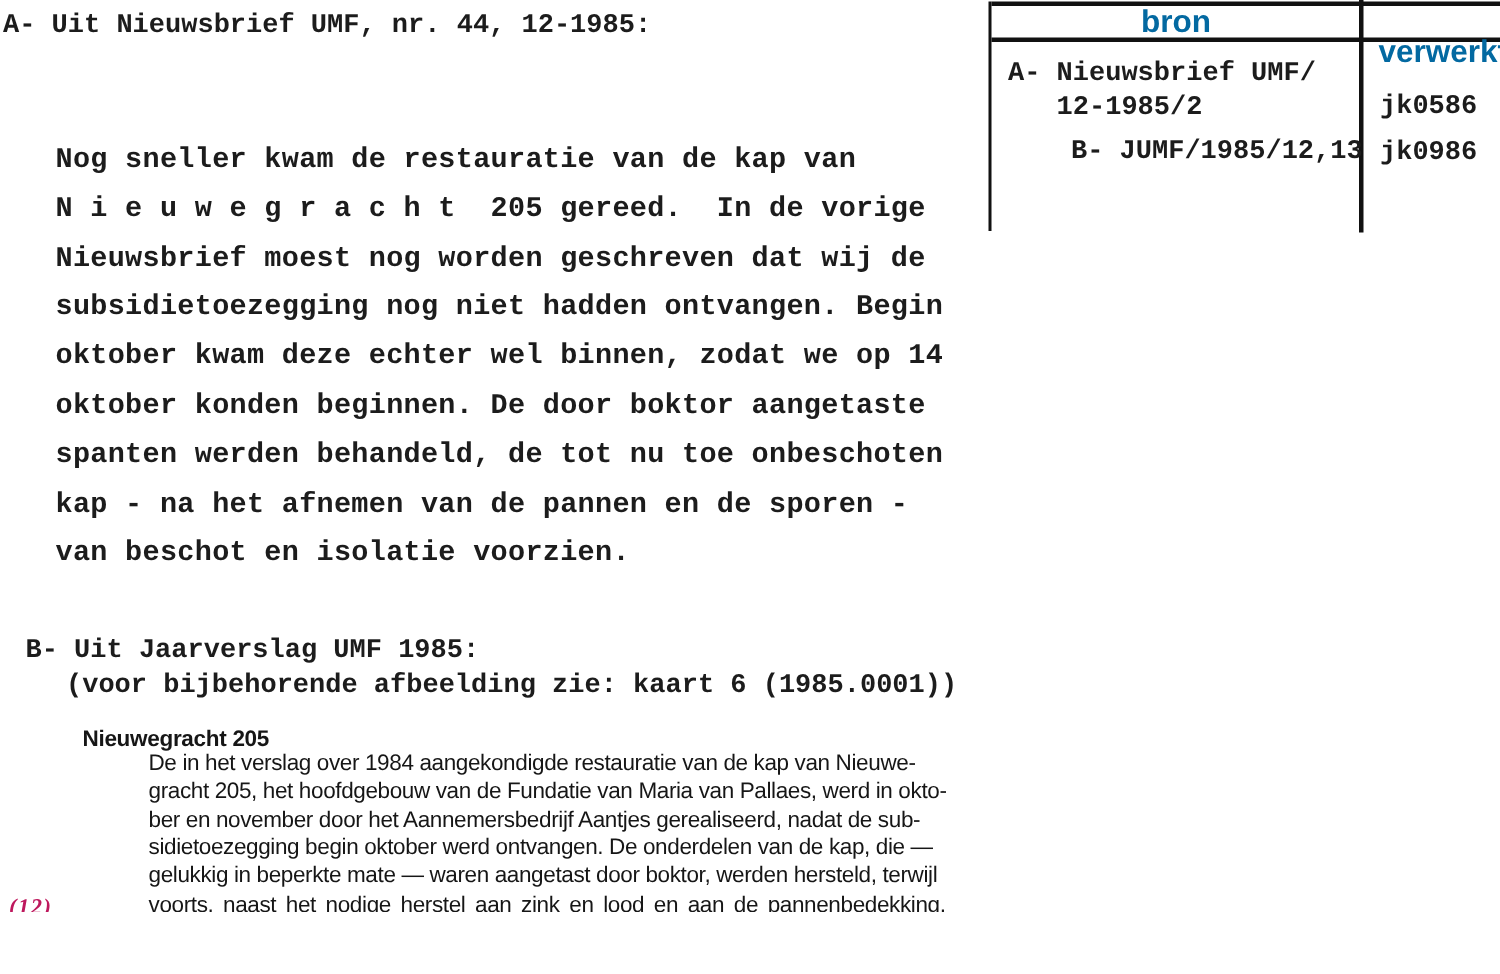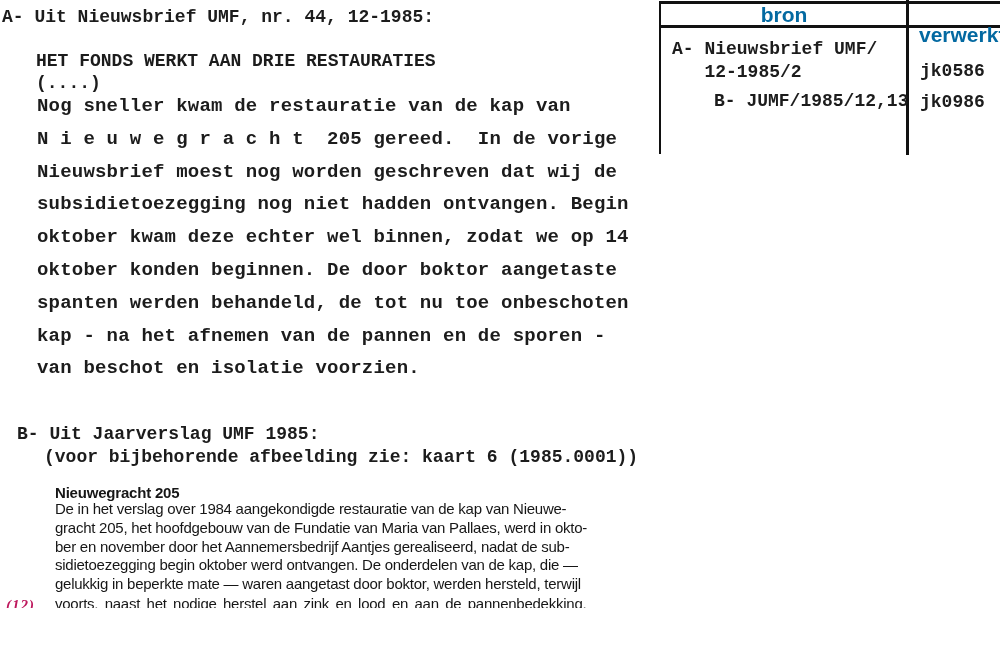--- a/index.html
+++ b/index.html
@@ -14,21 +14,21 @@
     font-size:18px;line-height:21.5px;position:absolute;
   }
   .mono-body{font-size:19px;line-height:32.8px;letter-spacing:.2px;}
   .mono-remark{line-height:19.5px;}
   
   .print{
     font-family:"Liberation Sans","DejaVu Sans",sans-serif;
     position:absolute;white-space:pre;color:#161616;
   }
   .print-heading{font-size:15px;font-weight:700;letter-spacing:-.2px;}
-  .print-body{font-size:15px;line-height:18.8px;letter-spacing:-.25px;}
+  .print-body{font-size:15px;line-height:18.8px;letter-spacing:-.25px;margin-left:44px;}
   .print-body-2{line-height:18px;word-spacing:2.5px;}
   .page-marker{
     font-family:"Liberation Serif","DejaVu Serif",serif;
     font-style:italic;font-weight:700;font-size:15px;letter-spacing:1px;
     position:absolute;left:6px;top:597px;color:#be185d;
   }
   
   .tline{position:absolute;background:#111111;}
   .t-top{left:661px;top:1px;width:339px;height:2.5px;}
   .t-headrule{left:661px;top:25px;width:339px;height:2.5px;}
@@ -55,22 +55,20 @@
   .pos-rowA-code{left:920px;top:60px;}
   .pos-rowB-src{left:672px;top:90px;margin-left:42px;}
   .pos-rowB-code{left:920px;top:91px;}
 </style>
 </head>
 <body>
 
 <div class="page">
 
   <div class="mono pos-a-heading">A- Uit Nieuwsbrief UMF, nr. 44, 12-1985:</div>
-  <div class="mono pos-a-title">HET FONDS WERKT AAN DRIE RESTAURATIES
-(....)</div>
   <div class="mono mono-body pos-a-body">Nog sneller kwam de restauratie van de kap van
 N i e u w e g r a c h t  205 gereed.  In de vorige
 Nieuwsbrief moest nog worden geschreven dat wij de
 subsidietoezegging nog niet hadden ontvangen. Begin
 oktober kwam deze echter wel binnen, zodat we op 14
 oktober konden beginnen. De door boktor aangetaste
 spanten werden behandeld, de tot nu toe onbeschoten
 kap - na het afnemen van de pannen en de sporen -
 van beschot en isolatie voorzien.</div>
 

